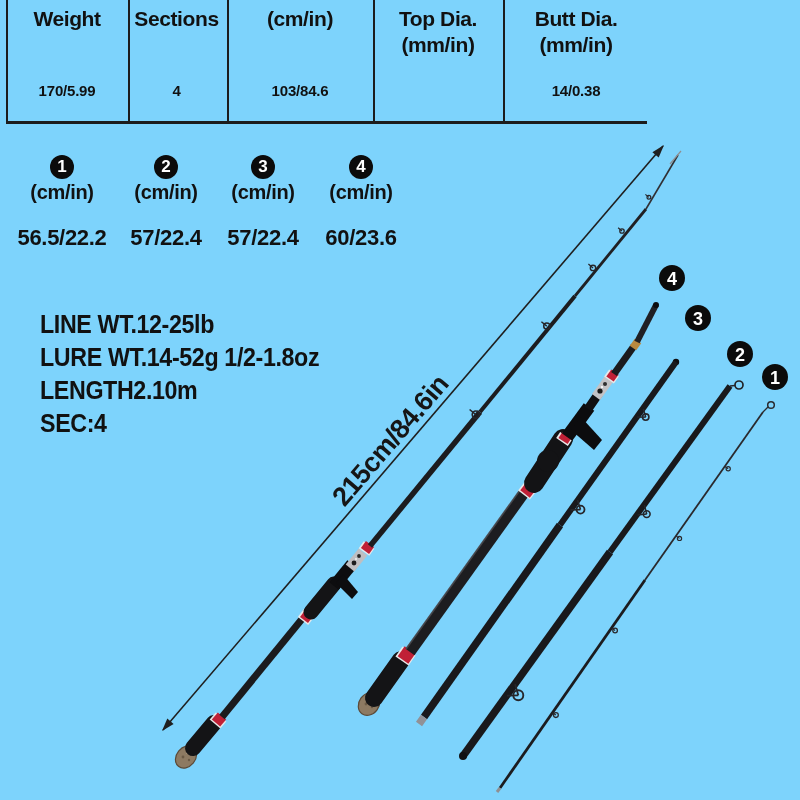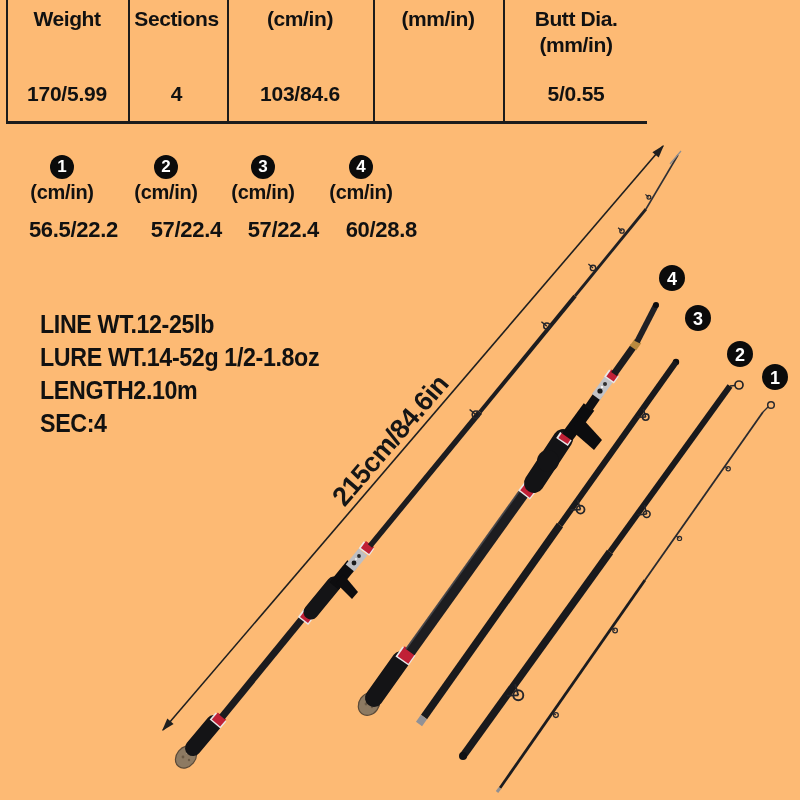--- a/index.html
+++ b/index.html
@@ -1,30 +1,30 @@
 <!DOCTYPE html>
 <html><head>
 <meta charset="utf-8">
 <style>
   html,body{margin:0;padding:0;background:#fff;}
-  .stage{position:relative;width:800px;height:800px;background:#fdba74;overflow:hidden;
+  .stage{position:relative;width:800px;height:800px;background:#7dd3fc;overflow:hidden;
          font-family:"Liberation Sans","DejaVu Sans",sans-serif;color:#111;}
   
   .vline{position:absolute;top:0;width:2px;height:121px;background:#1c1c1c;}
   .hline{position:absolute;top:121px;left:6px;width:641px;height:3px;background:#1c1c1c;}
   .col{position:absolute;top:0;height:125px;text-align:center;}
   .t1,.t2{font-size:21px;font-weight:700;line-height:26px;letter-spacing:-0.4px;}
   .col .pad{padding-top:6px;}
-  .cv{position:absolute;top:82px;left:0;right:0;font-size:21px;font-weight:700;letter-spacing:-0.2px;}
+  .cv{position:absolute;top:82px;left:0;right:0;font-size:15px;font-weight:700;letter-spacing:-0.2px;}
   
   .leg{position:absolute;top:155px;width:112px;text-align:center;}
   .lnum{display:inline-block;width:24px;height:24px;border-radius:50%;background:#0b0b0b;
         color:#fff;font-weight:700;font-size:17px;line-height:24px;text-align:center;}
   .lunit{font-size:20px;font-weight:700;margin-top:2px;letter-spacing:-0.3px;}
-  .lval{font-size:22px;font-weight:700;margin-top:13px;letter-spacing:-0.3px;text-align:right;}
+  .lval{font-size:22px;font-weight:700;margin-top:21px;letter-spacing:-0.3px;}
   
   .specs{position:absolute;left:40px;top:308px;font-size:25px;font-weight:700;line-height:33px;
          letter-spacing:-0.4px;transform:scaleX(.93);transform-origin:0 0;white-space:nowrap;}
   
   .photo{position:absolute;left:0;top:0;width:800px;height:800px;}
   .badge-num{font:700 18px "Liberation Sans","DejaVu Sans",sans-serif;fill:#fff;}
   .meas-label{font:700 27px "Liberation Sans","DejaVu Sans",sans-serif;fill:#161616;letter-spacing:-0.5px;}
 </style>
 </head>
 <body>
@@ -53,29 +53,30 @@
       <div class="cv">4</div>
     </div>
     <div class="col" style="left:229px;width:142px">
       <div class="pad">
         <div class="t2">(cm/in)</div>
       </div>
       <div class="cv">103/84.6</div>
     </div>
     <div class="col" style="left:375px;width:126px">
       <div class="pad">
+        <div class="t1">Top Dia.</div>
         <div class="t2">(mm/in)</div>
       </div>
     </div>
     <div class="col" style="left:505px;width:142px">
       <div class="pad">
         <div class="t1">Butt Dia.</div>
         <div class="t2">(mm/in)</div>
       </div>
-      <div class="cv">5/0.55</div>
+      <div class="cv">14/0.38</div>
     </div>
   </div>
 
   <div>
     <div class="leg" style="left:6px">
       <span class="lnum">1</span>
       <div class="lunit">(cm/in)</div>
       <div class="lval">56.5/22.2</div>
     </div>
     <div class="leg" style="left:110px">
@@ -84,21 +85,21 @@
       <div class="lval">57/22.4</div>
     </div>
     <div class="leg" style="left:207px">
       <span class="lnum">3</span>
       <div class="lunit">(cm/in)</div>
       <div class="lval">57/22.4</div>
     </div>
     <div class="leg" style="left:305px">
       <span class="lnum">4</span>
       <div class="lunit">(cm/in)</div>
-      <div class="lval">60/28.8</div>
+      <div class="lval">60/23.6</div>
     </div>
   </div>
 
   <div class="specs">
     <div>LINE WT.12-25lb</div>
     <div>LURE WT.14-52g 1/2-1.8oz</div>
     <div>LENGTH2.10m</div>
     <div>SEC:4</div>
   </div>
 

